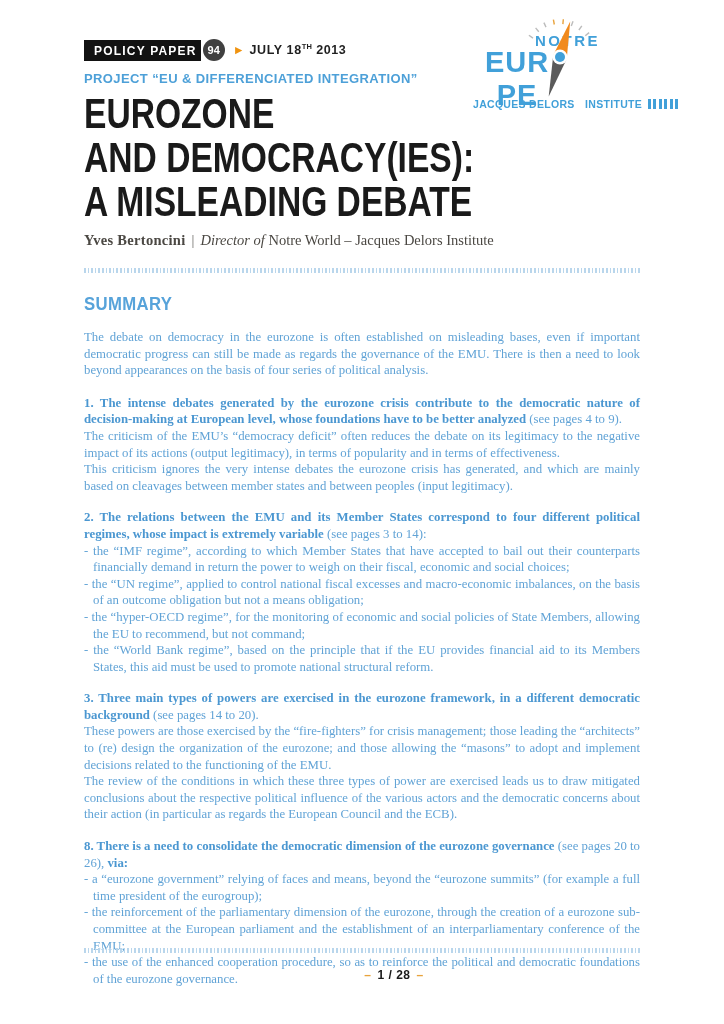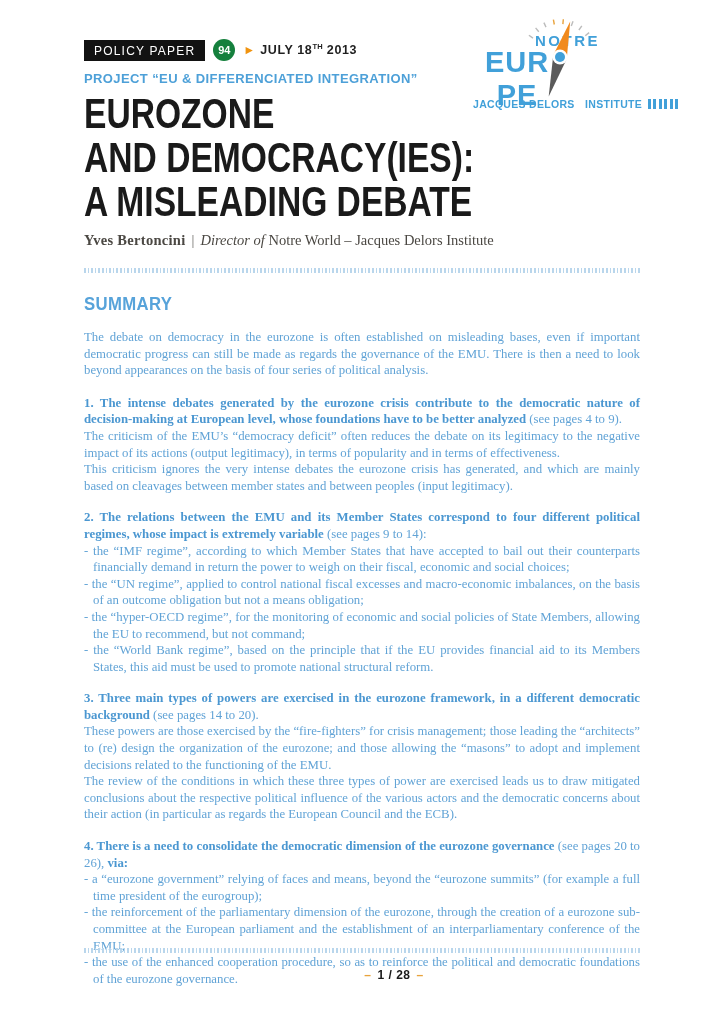--- a/index.html
+++ b/index.html
@@ -10,29 +10,29 @@
     background:#ffffff;
     font-family:"Liberation Sans",sans-serif;
     overflow:hidden;
     box-sizing:border-box;
     padding:38px 84px 0 84px;
   }
   
   .badge-row{display:flex;align-items:center;height:24px;}
   .badge-black{
     background:#121212;color:#ffffff;
-    font-size:12px;font-weight:normal;letter-spacing:1.2px;
-    padding:4px 10px 3px 10px;
+    font-size:12px;font-weight:bold;letter-spacing:1.2px;
+    padding:4px 4px 3px 10px;
   }
   .badge-circle{
     width:22px;height:22px;border-radius:50%;
-    background:#15803d;color:#ffffff;
+    background:#404040;color:#ffffff;
     font-size:11px;font-weight:bold;
     display:flex;align-items:center;justify-content:center;
-    margin-left:8px;
+    margin-left:2px;
   }
   .arrow-icon{color:#f0930f;font-size:12px;margin-left:8px;line-height:1;}
   .date{font-size:12.5px;font-weight:bold;color:#1f1f1f;letter-spacing:.6px;margin-left:5px;}
   .date sup{font-size:7.5px;vertical-align:super;letter-spacing:.2px;}
   
   .logo{position:absolute;top:24px;right:46px;width:205px;height:86px;}
   .logo-notre{
     position:absolute;top:8px;left:62px;
     color:#41a0d9;font-size:15px;font-weight:bold;letter-spacing:2.5px;
   }
@@ -169,33 +169,33 @@
 
   <p class="body-copy intro">The debate on democracy in the eurozone is often established on misleading bases, even if important democratic progress can still be made as regards the governance of the EMU. There is then a need to look beyond appearances on the basis of four series of political analysis.</p>
 
   <div>
       <div class="section body-copy">
         <p><span class="run-bold">1. The intense debates generated by the eurozone crisis contribute to the democratic nature of decision-making at European level, whose foundations have to be better analyzed</span><span class="run-normal"> (see pages 4 to 9).</span></p>
         <p>The criticism of the EMU’s “democracy deficit” often reduces the debate on its legitimacy to the negative impact of its actions (output legitimacy), in terms of popularity and in terms of effectiveness.</p>
         <p>This criticism ignores the very intense debates the eurozone crisis has generated, and which are mainly based on cleavages between member states and between peoples (input legitimacy).</p>
       </div>
       <div class="section body-copy">
-        <p><span class="run-bold">2. The relations between the EMU and its Member States correspond to four different political regimes, whose impact is extremely variable</span><span class="run-normal"> (see pages 9 to 14):</span></p>
+        <p><span class="run-bold">2. The relations between the EMU and its Member States correspond to four different political regimes, whose impact is extremely variable</span><span class="run-normal"> (see pages 3 to 14):</span></p>
         <p class="bullet">- the “IMF regime”, according to which Member States that have accepted to bail out their counterparts financially demand in return the power to weigh on their fiscal, economic and social choices;</p>
         <p class="bullet">- the “UN regime”, applied to control national fiscal excesses and macro-economic imbalances, on the basis of an outcome obligation but not a means obligation;</p>
         <p class="bullet">- the “hyper-OECD regime”, for the monitoring of economic and social policies of State Members, allowing the EU to recommend, but not command;</p>
         <p class="bullet">- the “World Bank regime”, based on the principle that if the EU provides financial aid to its Members States, this aid must be used to promote national structural reform.</p>
       </div>
       <div class="section body-copy">
         <p><span class="run-bold">3. Three main types of powers are exercised in the eurozone framework, in a different democratic background</span><span class="run-normal"> (see pages 14 to 20).</span></p>
         <p>These powers are those exercised by the “fire-fighters” for crisis management; those leading the “architects” to (re) design the organization of the eurozone; and those allowing the “masons” to adopt and implement decisions related to the functioning of the EMU.</p>
         <p>The review of the conditions in which these three types of power are exercised leads us to draw mitigated conclusions about the respective political influence of the various actors and the democratic concerns about their action (in particular as regards the European Council and the ECB).</p>
       </div>
       <div class="section body-copy">
-        <p><span class="run-bold">4. There is a need to consolidate the democratic dimension of the eurozone governance</span><span class="run-normal"> (see pages 20 to 26), </span><span class="run-bold">via:</span></p>
+        <p><span class="run-bold">8. There is a need to consolidate the democratic dimension of the eurozone governance</span><span class="run-normal"> (see pages 20 to 26), </span><span class="run-bold">via:</span></p>
         <p class="bullet">- a “eurozone government” relying of faces and means, beyond the “eurozone summits” (for example a full time president of the eurogroup);</p>
         <p class="bullet">- the reinforcement of the parliamentary dimension of the eurozone, through the creation of a eurozone sub-committee at the European parliament and the establishment of an interparliamentary conference of the EMU;</p>
         <p class="bullet">- the use of the enhanced cooperation procedure, so as to reinforce the political and democratic foundations of the eurozone governance.</p>
       </div>
     </div>
 
   <div class="divider divider-bottom"></div>
 
   <div class="footer">
     <span class="dash">–</span><span>1 / 28</span><span class="dash">–</span>

